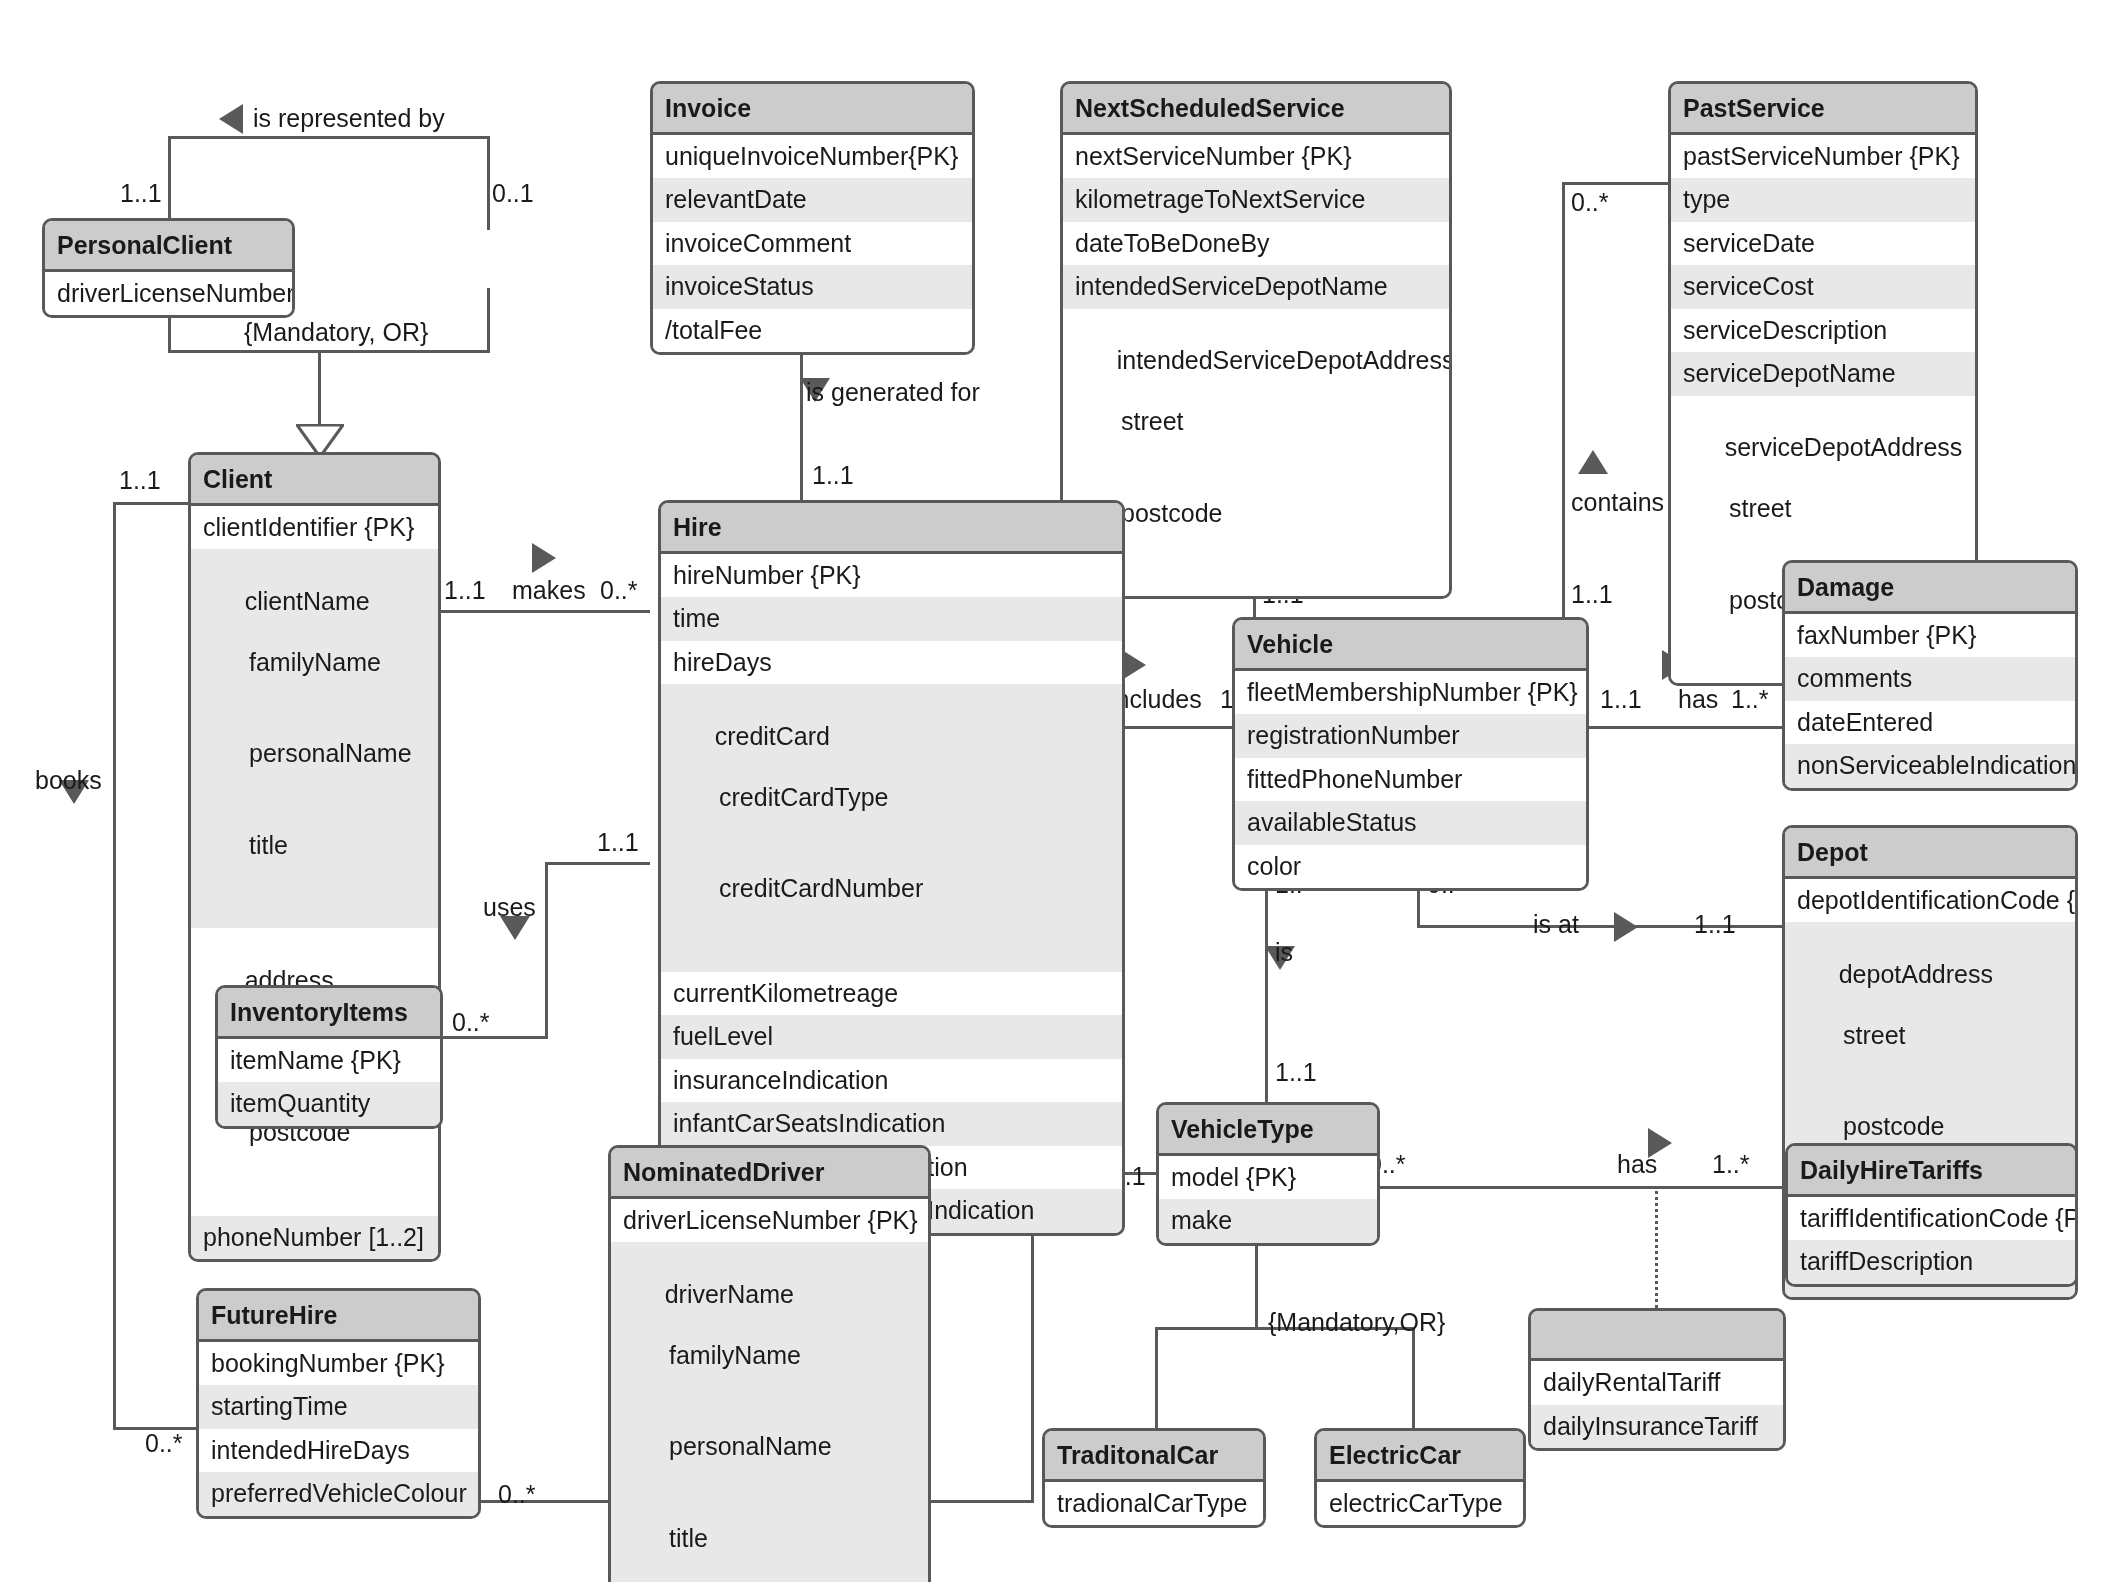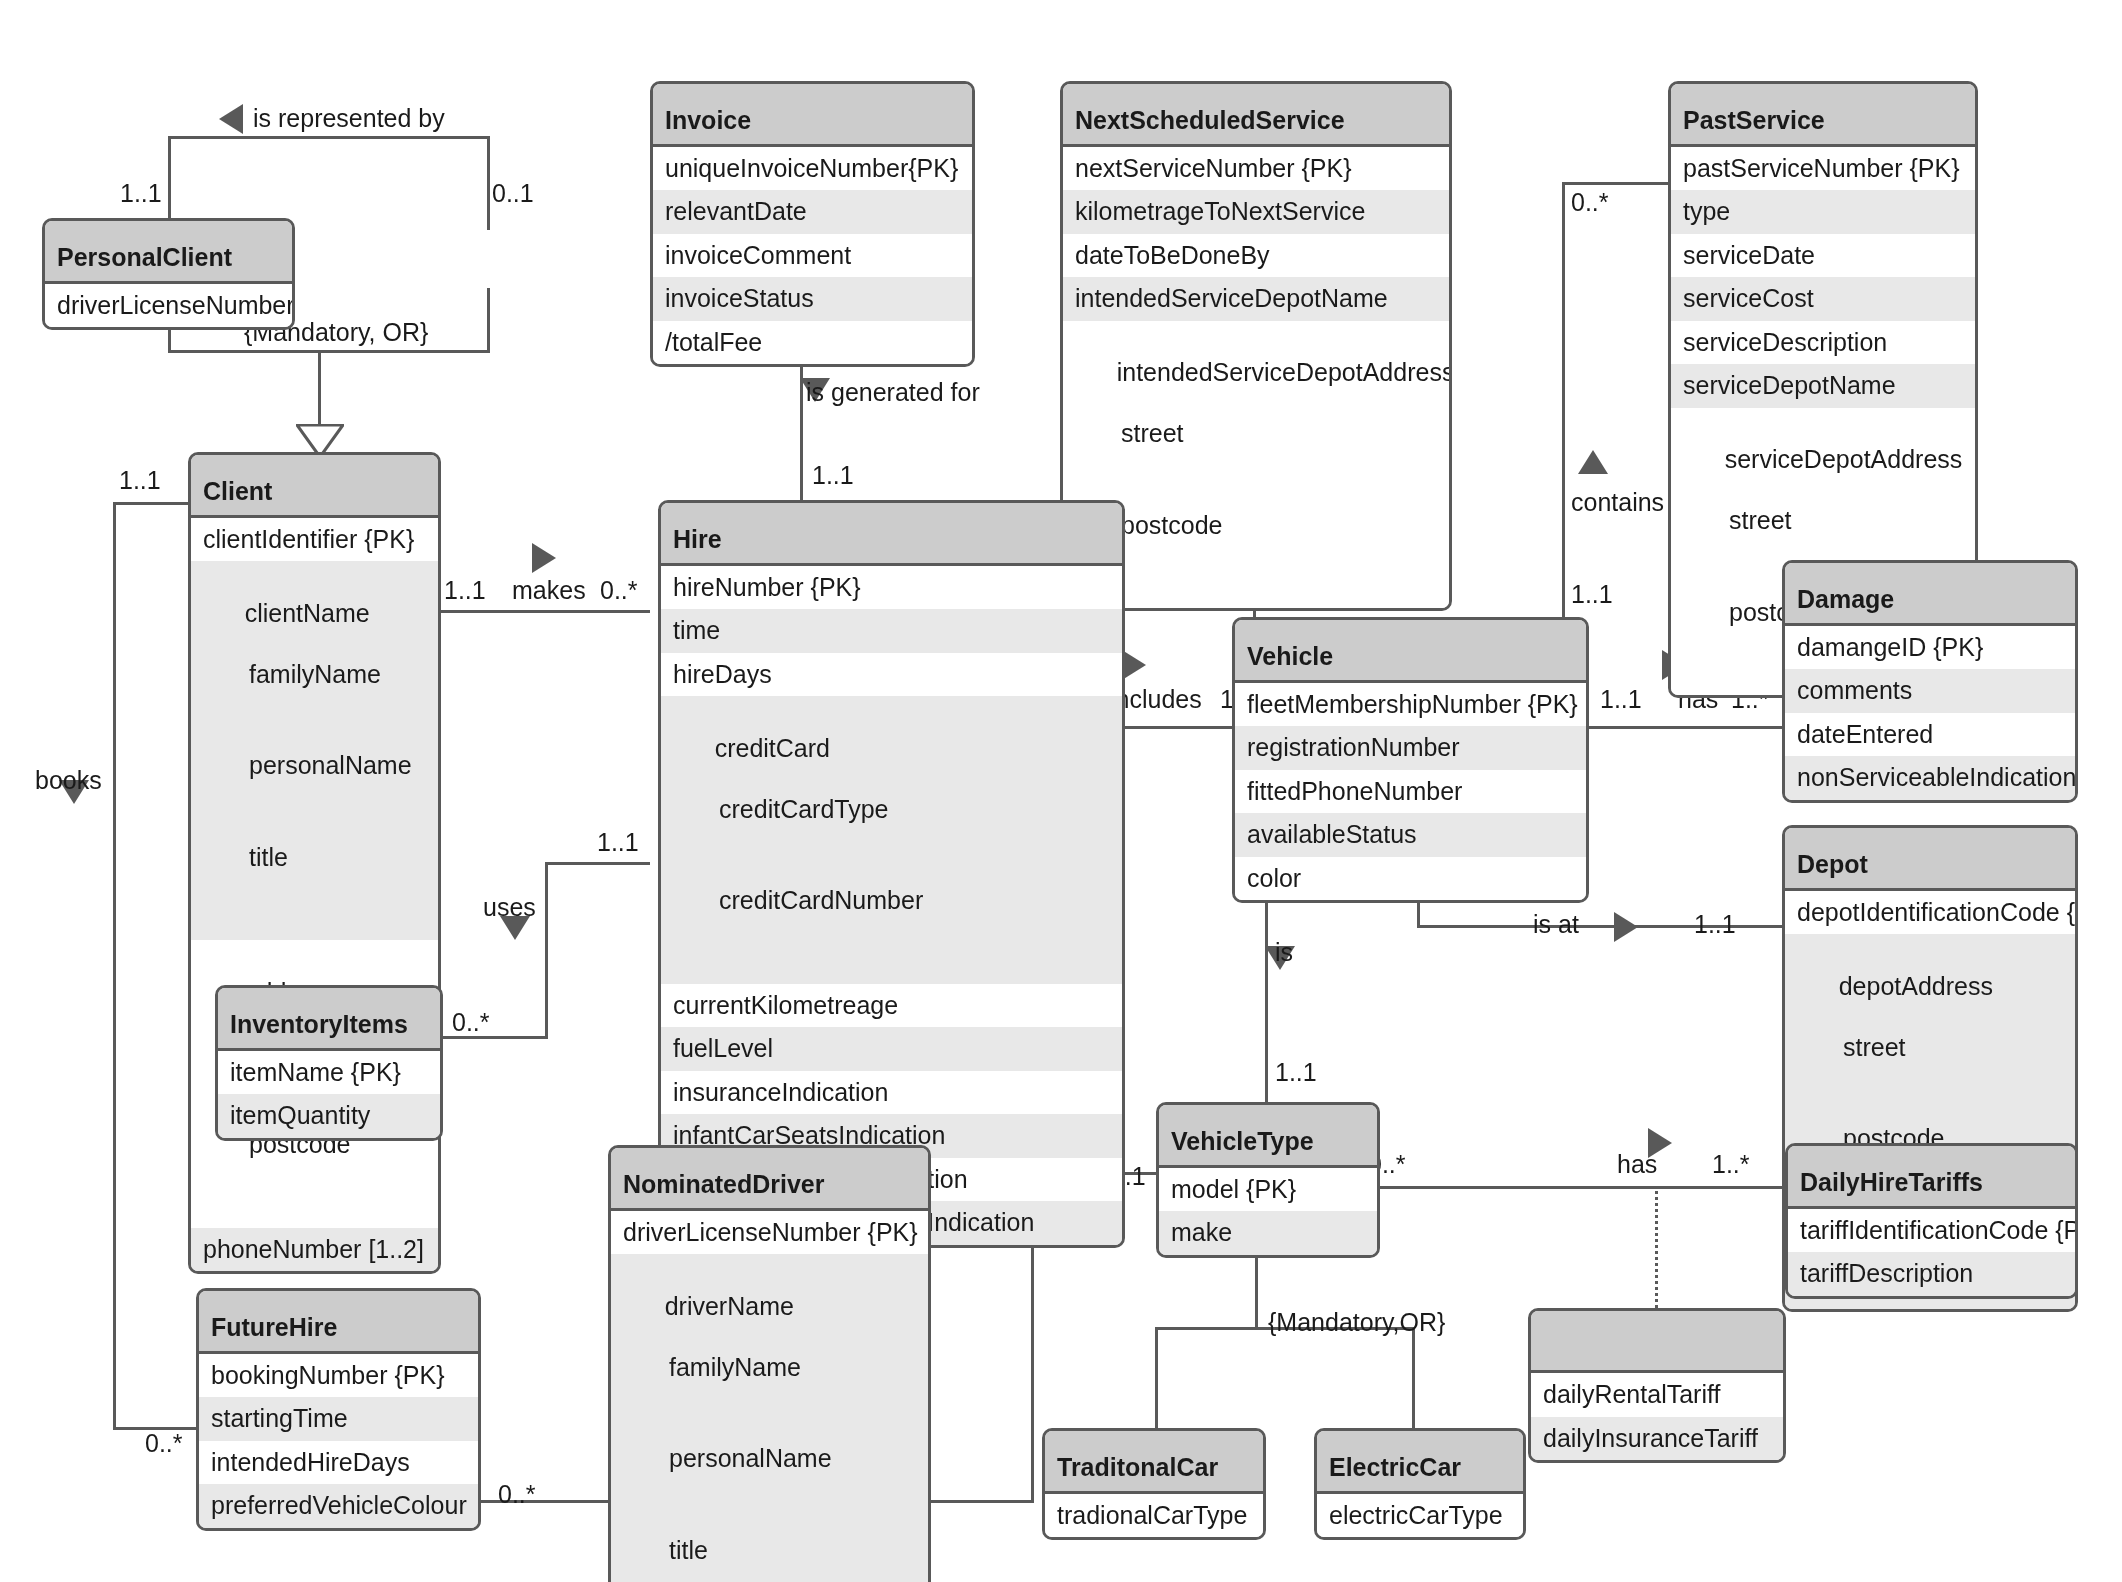--- a/index.html
+++ b/index.html
@@ -19,21 +19,21 @@
     border-radius:10px;
     background:#ffffff;
     overflow:hidden;
     font-size:25px;
     line-height:1.22;
     color:#1a1a1a;
   }
   .uml-title {
     background:#cccccc;
     font-weight:bold;
-    padding:21px 12px 8px 12px;
+    padding:9px 12px 8px 12px;
     border-bottom:3px solid #595959;
     white-space:pre;
   }
   .uml-attr {
     padding:6px 12px 7px 12px;
     white-space:pre;
     background:#ffffff;
   }
   .uml-attr.alt { background:#e8e8e8; }
   .uml-attr .sub { display:block; padding-left:46px; }
@@ -287,21 +287,21 @@
     <div class="uml-title">Vehicle</div>
     <div class="uml-attr">fleetMembershipNumber {PK}</div>
     <div class="uml-attr alt">registrationNumber</div>
     <div class="uml-attr">fittedPhoneNumber</div>
     <div class="uml-attr alt">availableStatus</div>
     <div class="uml-attr">color</div>
   </div>
 
   <div class="uml-class" style="left:1782px; top:560px; width:296px;">
     <div class="uml-title">Damage</div>
-    <div class="uml-attr">damangeID {PK}</div>
+    <div class="uml-attr">faxNumber {PK}</div>
     <div class="uml-attr alt">comments</div>
     <div class="uml-attr">dateEntered</div>
     <div class="uml-attr alt">nonServiceableIndication</div>
   </div>
 
   <div class="uml-class" style="left:1782px; top:825px; width:296px;">
     <div class="uml-title">Depot</div>
     <div class="uml-attr">depotIdentificationCode {PK}</div>
     <div class="uml-attr alt">
       <span>depotAddress</span>

